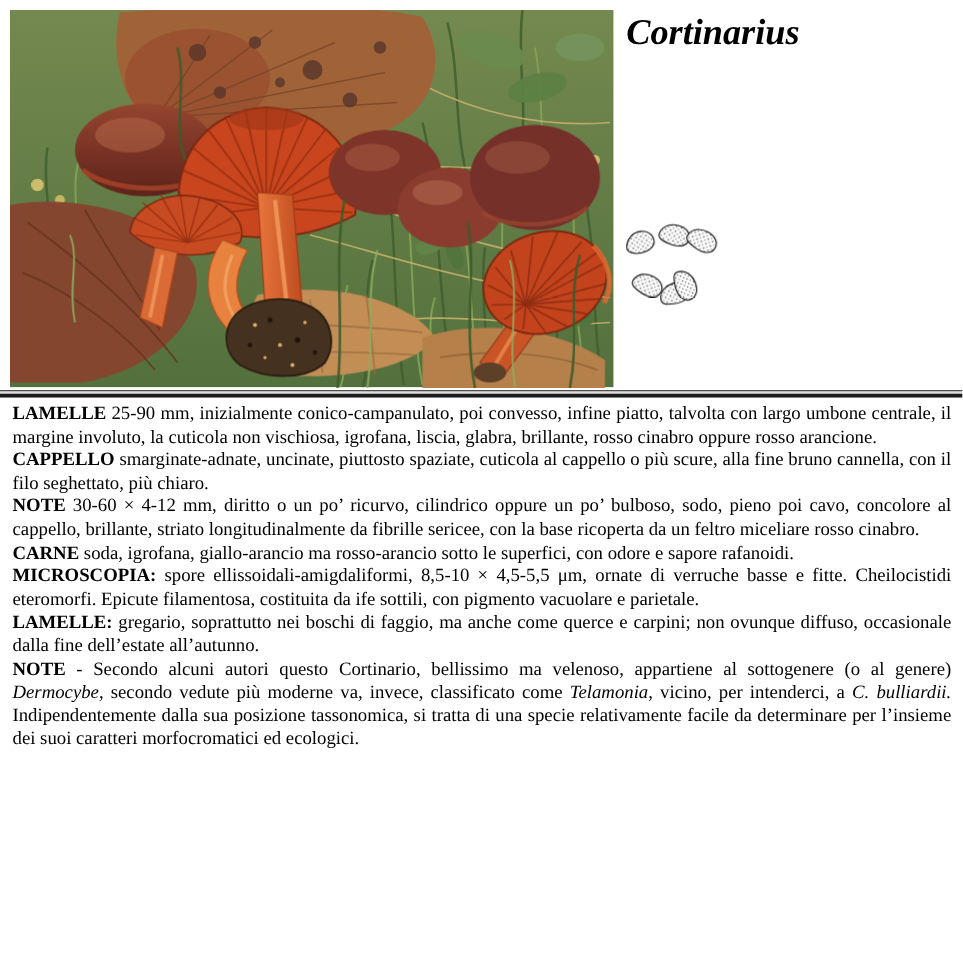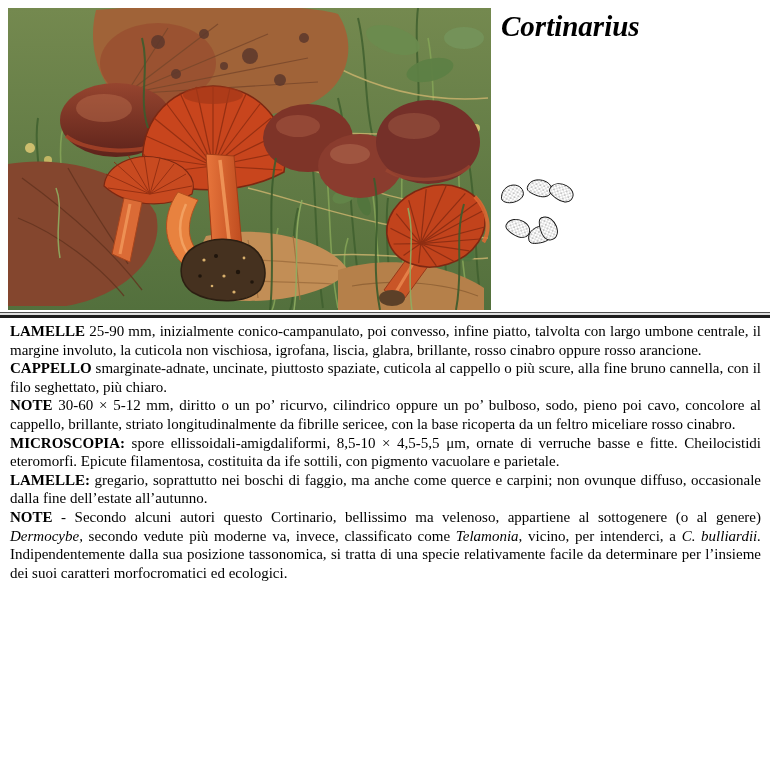--- a/index.html
+++ b/index.html
@@ -297,17 +297,18 @@
       <use href="#sporeShape" transform="translate(54,38) rotate(68)" fill="url(#stip)"></use>
     </g>
   </svg>
 </div>
 
 <div class="divider"></div>
 
 <div class="body-text">
   <p><span class="b">LAMELLE</span><span> 25-90 mm, inizialmente conico-campanulato, poi convesso, infine piatto, talvolta con largo umbone centrale, il margine involuto, la cuticola non vischiosa, igrofana, liscia, glabra, brillante, rosso cinabro oppure rosso arancione.</span></p>
   <p><span class="b">CAPPELLO</span><span> smarginate-adnate, uncinate, piuttosto spaziate, cuticola al cappello o più scure, alla fine bruno cannella, con il filo seghettato, più chiaro.</span></p>
-  <p><span class="b">NOTE</span><span> 30-60 × 5-12 mm, diritto o un po’ ricurvo, cilindrico oppure un po’ bulboso, sodo, pieno poi cavo, concolore al cappello, brillante, striato longitudinalmente da fibrille sericee, con la base ricoperta da un feltro miceliare rosso cinabro.</span></p>
+  <p><span class="b">NOTE</span><span> 30-60 × 4-12 mm, diritto o un po’ ricurvo, cilindrico oppure un po’ bulboso, sodo, pieno poi cavo, concolore al cappello, brillante, striato longitudinalmente da fibrille sericee, con la base ricoperta da un feltro miceliare rosso cinabro.</span></p>
+  <p><span class="b">CARNE</span><span> soda, igrofana, giallo-arancio ma rosso-arancio sotto le superfici, con odore e sapore rafanoidi.</span></p>
   <p><span class="b">MICROSCOPIA:</span><span> spore ellissoidali-amigdaliformi, 8,5-10 × 4,5-5,5 μm, ornate di verruche basse e fitte. Cheilocistidi eteromorfi. Epicute filamentosa, costituita da ife sottili, con pigmento vacuolare e parietale.</span></p>
   <p><span class="b">LAMELLE:</span><span> gregario, soprattutto nei boschi di faggio, ma anche come querce e carpini; non ovunque diffuso, occasionale dalla fine dell’estate all’autunno.</span></p>
   <p><span class="b">NOTE</span><span> - Secondo alcuni autori questo Cortinario, bellissimo ma velenoso, appartiene al sottogenere (o al genere) </span><span class="i">Dermocybe,</span><span> secondo vedute più moderne va, invece, classificato come </span><span class="i">Telamonia,</span><span> vicino, per intenderci, a </span><span class="i">C. bulliardii.</span><span> Indipendentemente dalla sua posizione tassonomica, si tratta di una specie relativamente facile da determinare per l’insieme dei suoi caratteri morfocromatici ed ecologici.</span></p>
 </div>
 
 </body></html>

